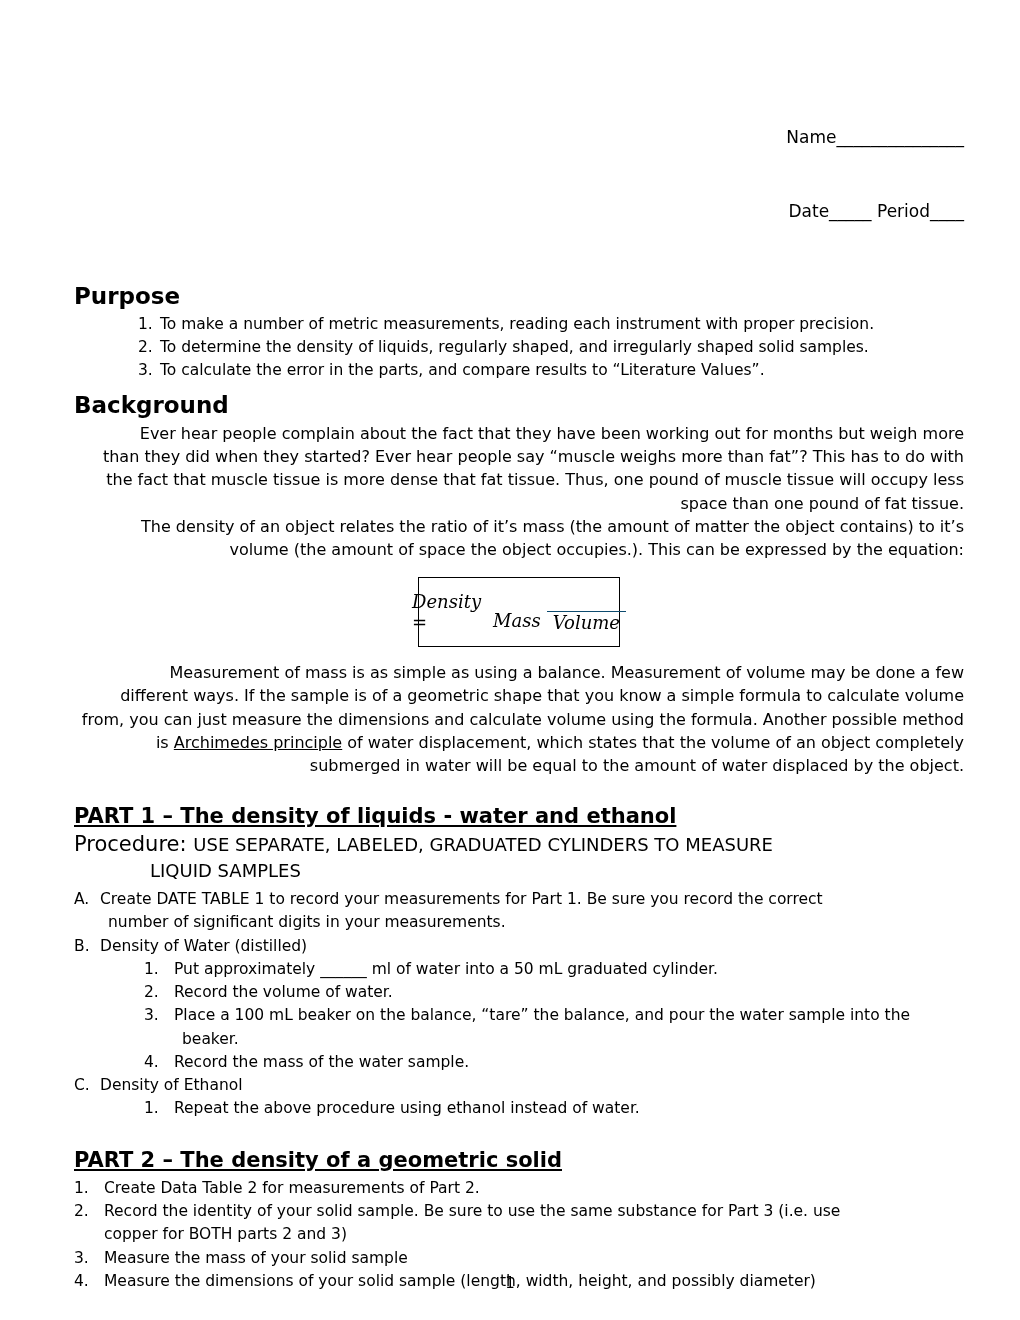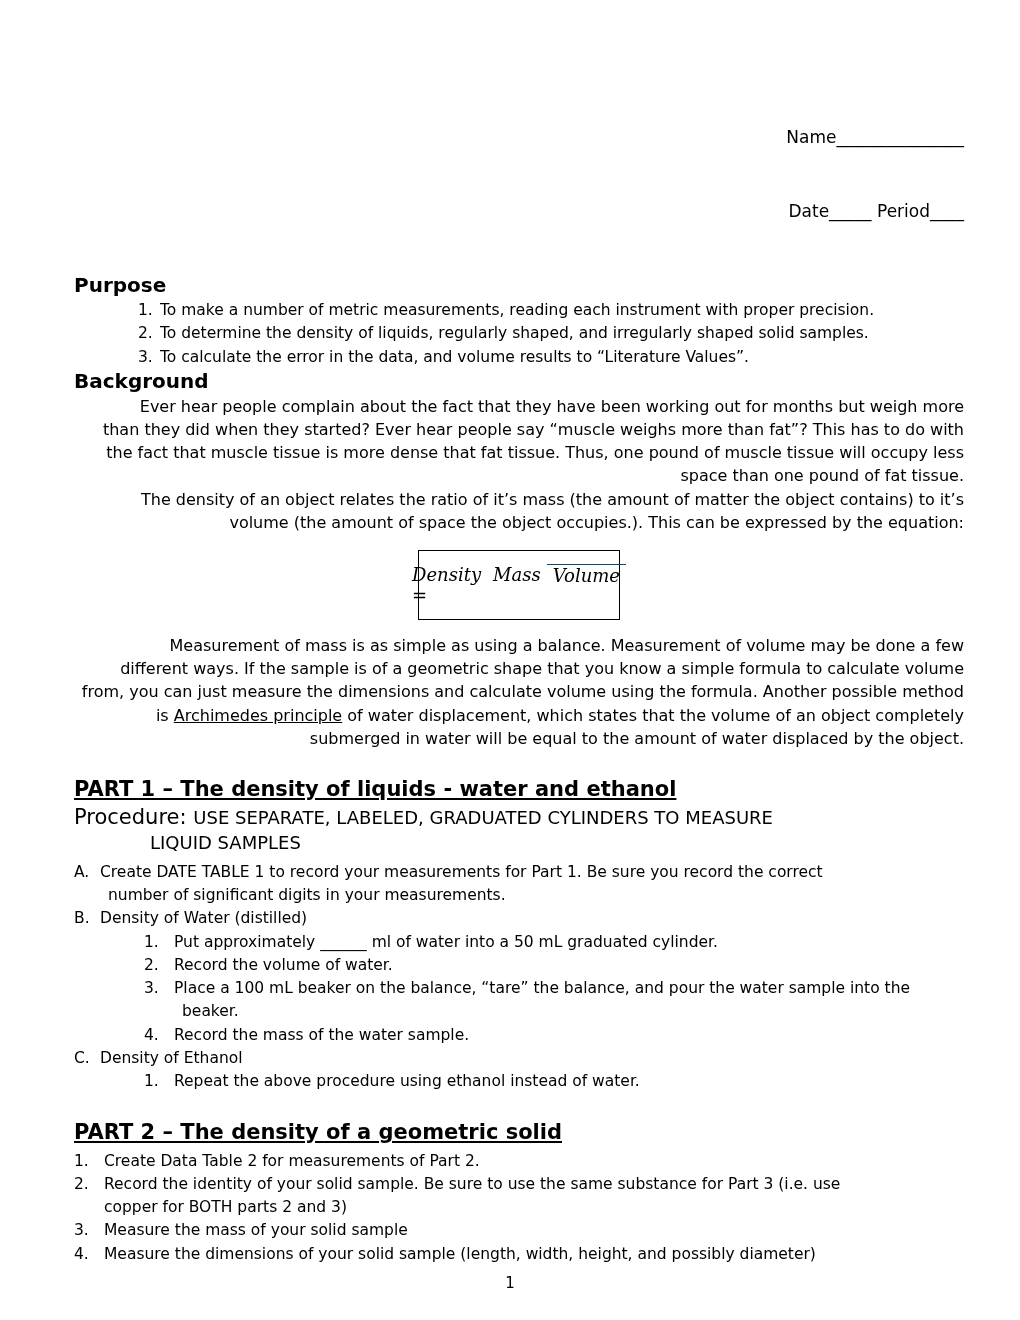--- a/index.html
+++ b/index.html
@@ -45,23 +45,23 @@
     text-align: right;
     font-size: 17px;
     line-height: 1.45;
     margin-top: 6px;
     margin-right: 0px;
     white-space: pre;
   }
 
   
   h2.section {
-    font-size: 20px;
+    font-size: 23px;
     font-weight: bold;
-    margin: 0 0 2px 0;
+    margin: 10px 0 2px 0;
     line-height: 1.2;
   }
 
   .numlist {
     margin: 0;
     padding: 0;
     list-style: none;
   }
   .numlist li {
     font-size: 15.5px;
@@ -99,21 +99,21 @@
     height: 68px;
     display: flex;
     align-items: center;
     justify-content: center;
     font-family: "DejaVu Serif", serif;
     font-style: italic;
     font-size: 18px;
   }
   .eq-inner {
     display: flex;
-    align-items: flex-start;
+    align-items: flex-end;
     gap: 6px;
   }
   .frac {
     display: inline-flex;
     flex-direction: row;
     align-items: center;
     line-height: 1.15;
   }
   .frac .numer {
     padding: 0 6px 1px 6px;
@@ -232,21 +232,21 @@
 
     <div class="name-block">
       <div>Name_______________</div>
       <div>Date_____ Period____</div>
     </div>
 
     <h2 class="section">Purpose</h2>
     <ul class="numlist">
       <li><span class="num">1.</span><span>To make a number of metric measurements, reading each instrument with proper precision.</span></li>
       <li><span class="num">2.</span><span>To determine the density of liquids, regularly shaped, and irregularly shaped solid samples.</span></li>
-      <li><span class="num">3.</span><span>To calculate the error in the data, and volume results to “Literature Values”.</span></li>
+      <li><span class="num">3.</span><span>To calculate the error in the parts, and compare results to “Literature Values”.</span></li>
     </ul>
 
     <h2 class="section">Background</h2>
     <p class="body indent">Ever hear people complain about the fact that they have been working out for months but weigh more than they did when they started?  Ever hear people say “muscle weighs more than fat”?  This has to do with the fact that muscle tissue is more dense that fat tissue.  Thus, one pound of muscle tissue will occupy less space than one pound of fat tissue.</p>
     <p class="body indent">The density of an object relates the ratio of it’s mass (the amount of matter the object contains) to it’s volume (the amount of space the object occupies.).  This can be expressed by the equation:</p>
 
     <div class="eq-wrap">
       <div class="eq-box">
         <div class="eq-inner">
           <span>Density =</span>

